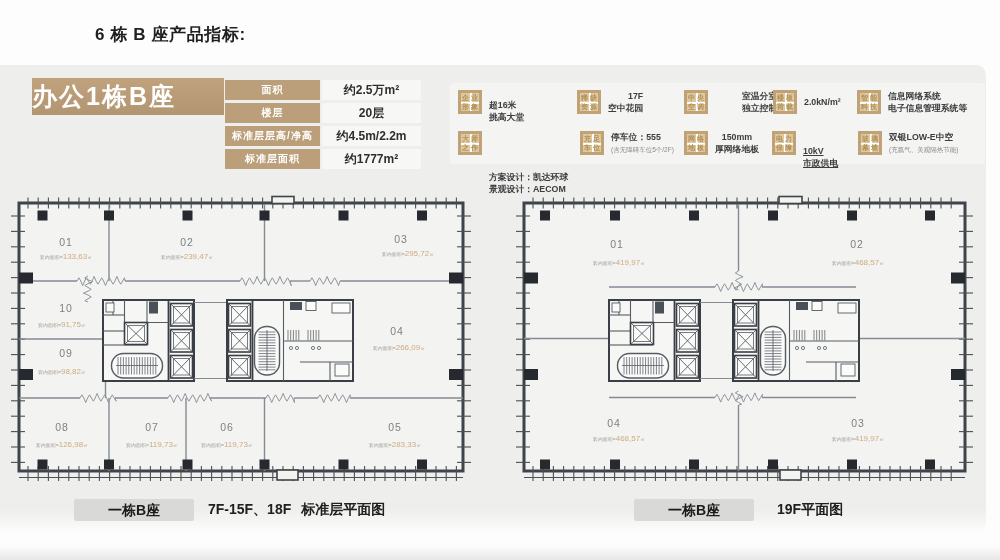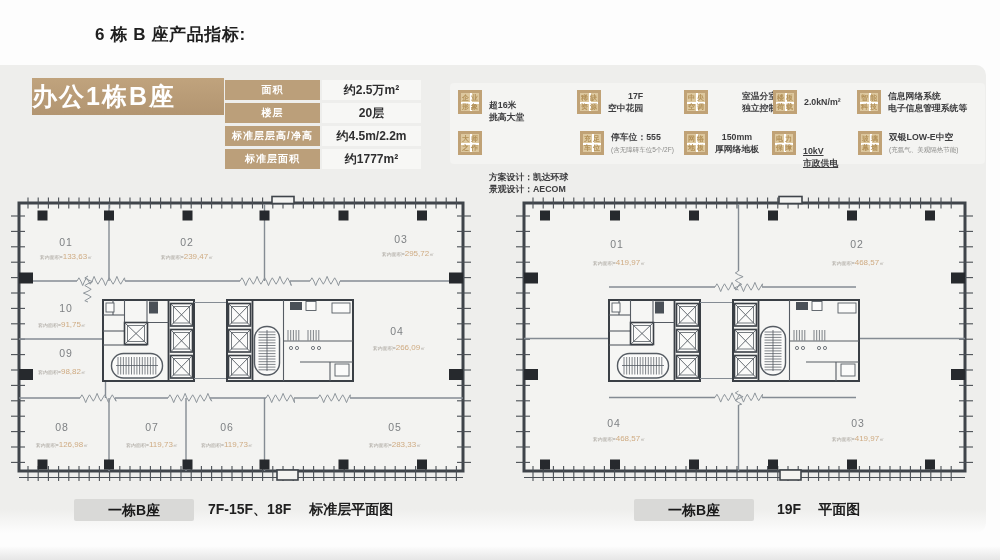--- a/index.html
+++ b/index.html
@@ -136,23 +136,23 @@
       <i class="h"></i>
       <i class="v"></i>
       <b style="left:0;top:0;">玻</b>
       <b style="right:0;top:0;">璃</b>
       <b style="left:0;bottom:0;">幕</b>
       <b style="right:0;bottom:0;">墙</b>
     </div>
     <div class="ct" style="left:889px;top:132px;">双银LOW-E中空<br><span class="sm">(充氩气、美观隔热节能)</span></div>
   </div>
 <div class="capbox" style="left:74px;top:499px;width:120px;height:22px;line-height:22px;">一栋B座</div>
-<div class="cap" style="left:208px;top:501px;">7F-15F、18F<span style="margin-left:18px">标准层平面图</span></div>
+<div class="cap" style="left:208px;top:501px;">7F-15F、18F<span style="margin-left:10px">标准层平面图</span></div>
 <div class="capbox" style="left:634px;top:499px;width:120px;height:22px;line-height:22px;">一栋B座</div>
-<div class="cap" style="left:777px;top:501px;">19F<span style="margin-left:17px">平面图</span></div>
+<div class="cap" style="left:777px;top:501px;">19F<span style="">平面图</span></div>
 <div class="shadow"></div>
 <div id="planwrap">
     <svg width="1000" height="560" viewBox="0 0 1000 560" style="position:absolute;left:0;top:0;">
       <rect x="18" y="202" width="446" height="271" fill="#f3f3f1"></rect>
       <rect x="19" y="203" width="444" height="268" stroke="#3f444a" stroke-width="3" fill="none"></rect>
       <line x1="28" y1="197.5" x2="28" y2="208.5" stroke="#4a4f55" stroke-width="1.1"></line>
       <line x1="28" y1="466" x2="28" y2="481" stroke="#4a4f55" stroke-width="1.1"></line>
       <line x1="38.2" y1="197.5" x2="38.2" y2="208.5" stroke="#4a4f55" stroke-width="1.1"></line>
       <line x1="38.2" y1="466" x2="38.2" y2="481" stroke="#4a4f55" stroke-width="1.1"></line>
       <line x1="48.400000000000006" y1="197.5" x2="48.400000000000006" y2="208.5" stroke="#4a4f55" stroke-width="1.1"></line>

